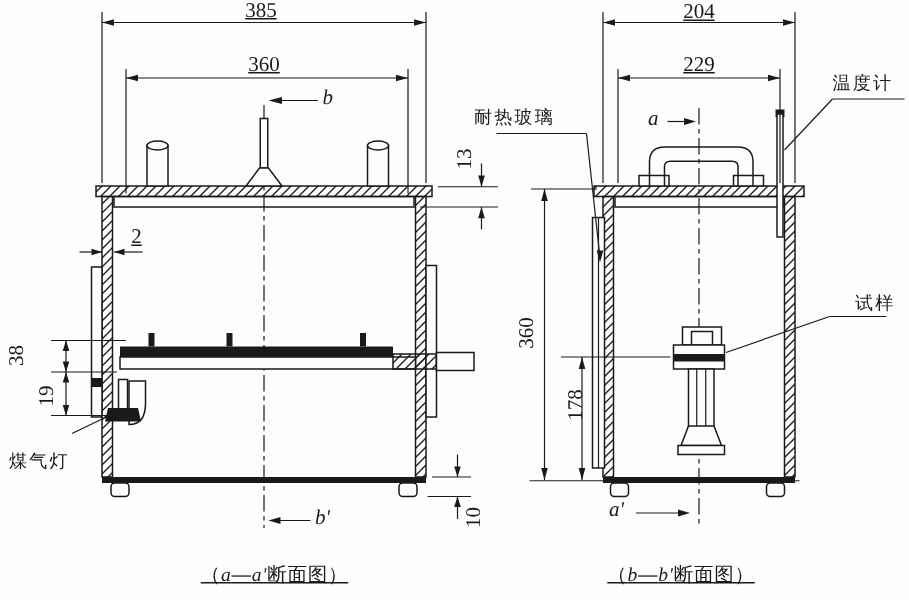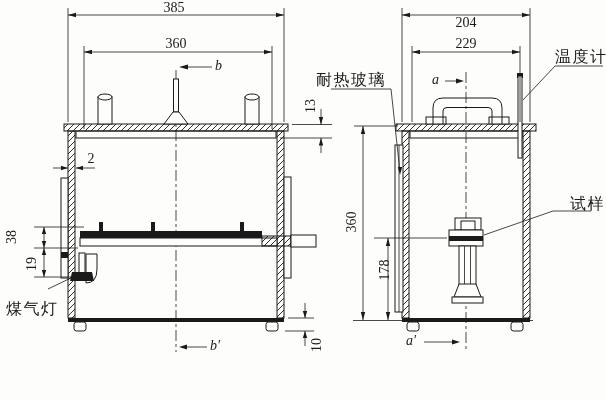--- a/index.html
+++ b/index.html
@@ -8,23 +8,23 @@
   #linework{position:absolute;left:0;top:0;}
   .ln{fill:none;stroke:#1a1a1a;stroke-width:1;}
   .lnw{fill:#fdfdfb;stroke:#1a1a1a;stroke-width:1;}
   .solid{fill:#1a1a1a;stroke:none;}
   .hatchfill{fill:url(#hat);stroke:#1a1a1a;stroke-width:1;}
   .cl{fill:none;stroke:#1a1a1a;stroke-width:0.8;stroke-dasharray:11 3 3 3;}
   .thin{fill:none;stroke:#1a1a1a;stroke-width:0.8;}
   .ar{fill:#1a1a1a;stroke:none;}
   .lbl{position:absolute;white-space:nowrap;line-height:1;color:#1a1a1a;}
   .dim{font-family:"Liberation Serif",serif;font-size:14px;}
-  .cx{transform:translateX(-50%);}
+  .cx{transform:translateX(-50%);text-decoration:underline;}
   .vdim{transform:translate(-50%,-50%) rotate(-90deg);transform-origin:center;}
-  .cjk{font-family:"Liberation Sans",sans-serif;font-size:16px;letter-spacing:1.5px;font-weight:500;}
+  .cjk{font-family:"Liberation Sans",sans-serif;font-size:12px;letter-spacing:1.5px;font-weight:500;}
   .it{font-style:italic;font-family:"Liberation Serif",serif;font-size:14px;}
   .cap{font-size:13px;font-family:"Liberation Sans",sans-serif;letter-spacing:0.5px;}
   .cap .it{font-size:13px;}
 </style>
 </head>
 <body>
 
 <div id="stage">
 
   <svg id="linework" width="606" height="400" viewBox="0 0 606 400">
@@ -201,25 +201,27 @@
   <div class="lbl dim cx" style="left:176px;top:37px">360</div>
   <div class="lbl it" style="left:215px;top:59px">b</div>
   <div class="lbl dim vdim" style="left:311px;top:106px">13</div>
   <div class="lbl dim cx" style="left:91px;top:152px">2</div>
   <div class="lbl dim vdim" style="left:12px;top:237px">38</div>
   <div class="lbl dim vdim" style="left:32px;top:264px">19</div>
   <div class="lbl cjk" style="left:6px;top:301px">煤气灯</div>
   <div class="lbl dim vdim" style="left:317px;top:345px">10</div>
   <div class="lbl it" style="left:210px;top:339px">b'</div>
 
-  <div class="lbl dim cx" style="left:466px;top:16px">204</div>
+  <div class="lbl dim cx" style="left:466px;top:2px">204</div>
   <div class="lbl dim cx" style="left:466px;top:37px">229</div>
   <div class="lbl cjk" style="left:555px;top:49px">温度计</div>
   <div class="lbl cjk" style="left:316px;top:72px">耐热玻璃</div>
   <div class="lbl it" style="left:432px;top:73px">a</div>
   <div class="lbl cjk" style="left:570px;top:196px">试样</div>
   <div class="lbl dim vdim" style="left:352px;top:222px">360</div>
   <div class="lbl dim vdim" style="left:385px;top:270px">178</div>
   <div class="lbl it" style="left:406px;top:334px">a'</div>
 
-
+  <div class="lbl cap cx" style="left:183px;top:376px"><span>（</span><span class="it">a</span><span>—</span><span class="it">a'</span><span>断面图）</span></div>
+
+  <div class="lbl cap cx" style="left:454px;top:376px"><span>（</span><span class="it">b</span><span>—</span><span class="it">b'</span><span>断面图）</span></div>
 
 </div>
 
 </body></html>

